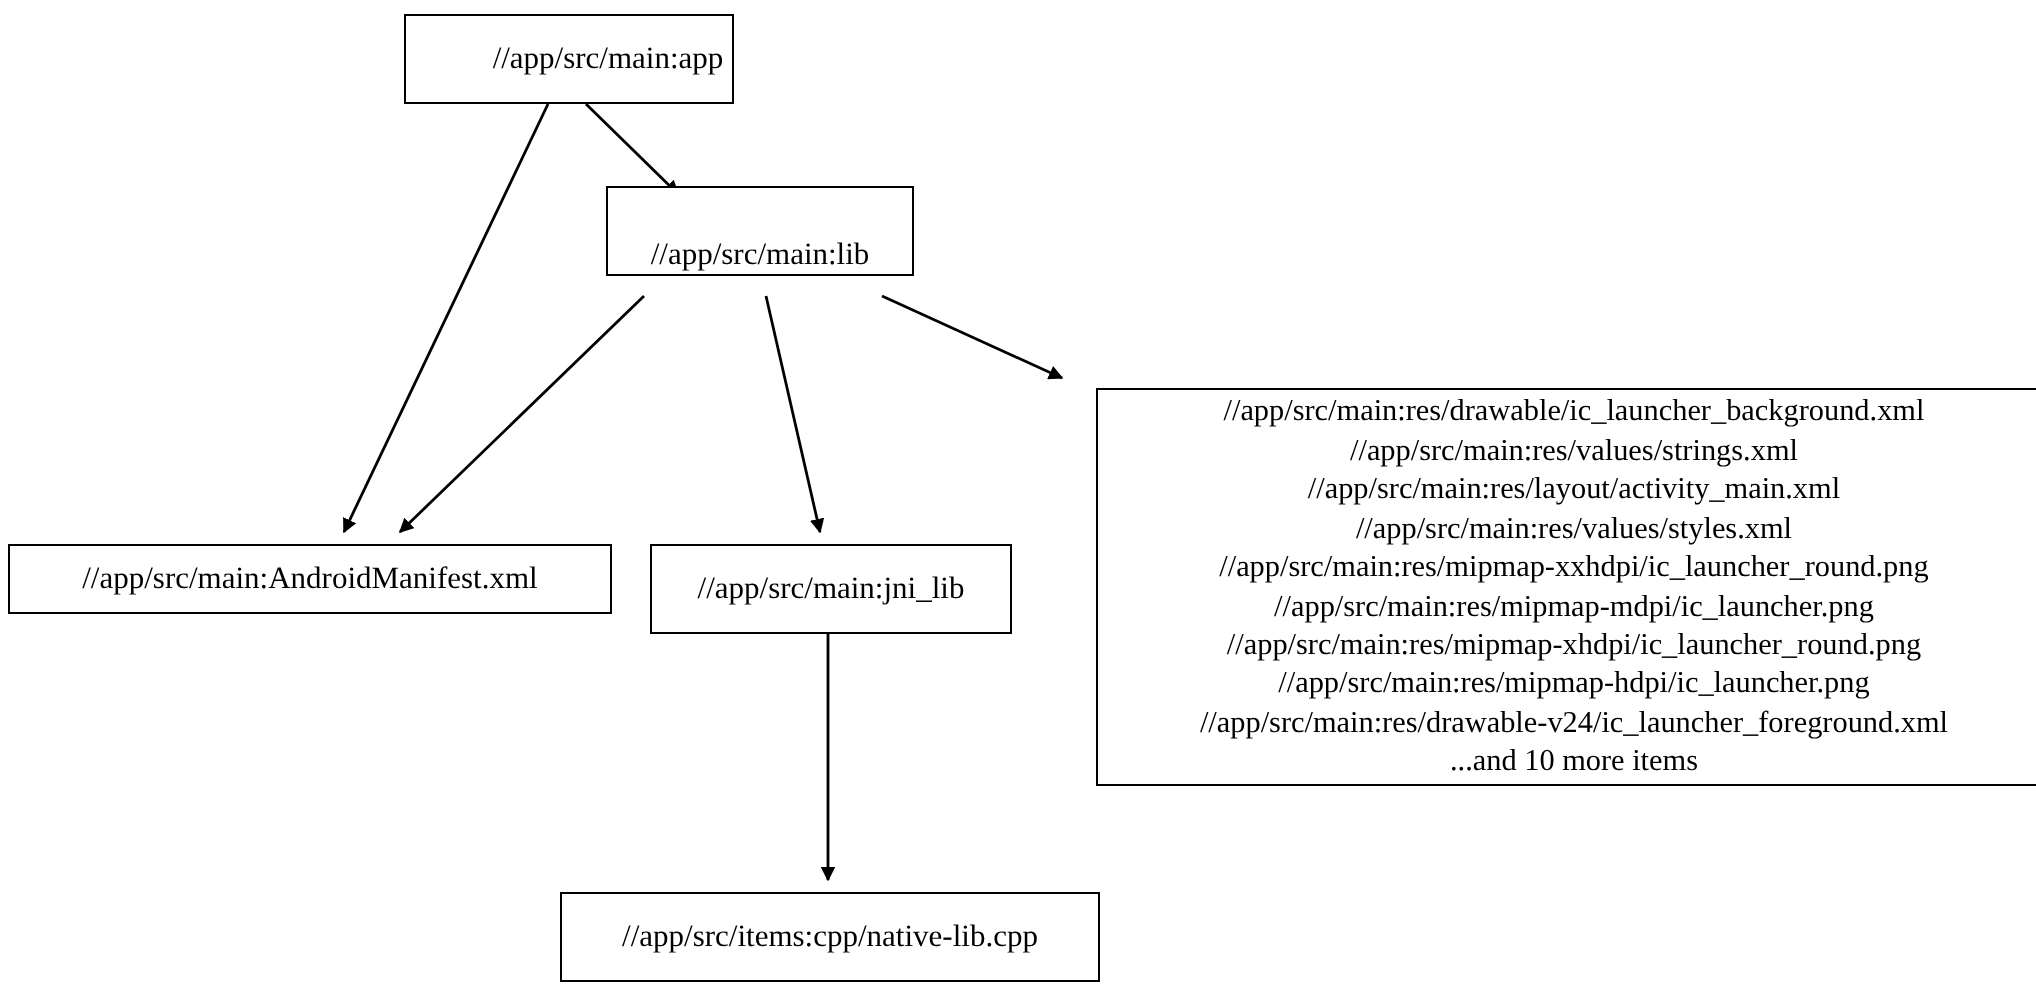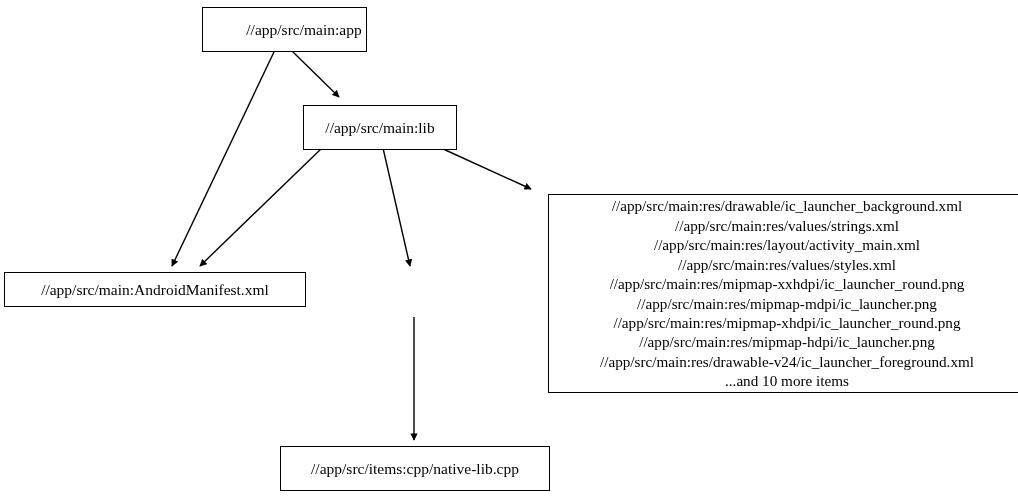--- a/index.html
+++ b/index.html
@@ -37,21 +37,21 @@
     line-height: 19.4px;
     white-space: pre;
     z-index: 2;
   }
   .node-label {
     display: block;
     white-space: pre;
     text-align: center;
   }
   #node-app      { left: 202px; top: 7px;   width: 165px; height: 45px; padding-left: 39px; }
-  #node-lib      { left: 303px; top: 105px; width: 154px; height: 45px; }
+  #node-lib      { left: 303px; top: 93px; width: 154px; height: 45px; align-items: flex-end; }
   #node-manifest { left: 4px;   top: 272px; width: 302px; height: 35px; }
   #node-jnilib   { left: 325px; top: 272px; width: 181px; height: 45px; }
   #node-res      { left: 532px; top: 194px; width: 478px; height: 199px;
                    font-size: 15.2px; line-height: 19.45px; margin-left: 16px; }
   #node-cpp      { left: 280px; top: 446px; width: 270px; height: 45px; }
 </style>
 </head>
 <body>
 
 <div id="canvas">
@@ -93,20 +93,23 @@
   </div>
 
   <div class="node" id="node-lib">
     <span class="node-label">//app/src/main:lib</span>
   </div>
 
   <div class="node" id="node-manifest">
     <span class="node-label">//app/src/main:AndroidManifest.xml</span>
   </div>
 
+  <div class="node" id="node-jnilib">
+    <span class="node-label">//app/src/main:jni_lib</span>
+  </div>
 
   <div class="node" id="node-res">
     <span class="node-label">//app/src/main:res/drawable/ic_launcher_background.xml
 //app/src/main:res/values/strings.xml
 //app/src/main:res/layout/activity_main.xml
 //app/src/main:res/values/styles.xml
 //app/src/main:res/mipmap-xxhdpi/ic_launcher_round.png
 //app/src/main:res/mipmap-mdpi/ic_launcher.png
 //app/src/main:res/mipmap-xhdpi/ic_launcher_round.png
 //app/src/main:res/mipmap-hdpi/ic_launcher.png

